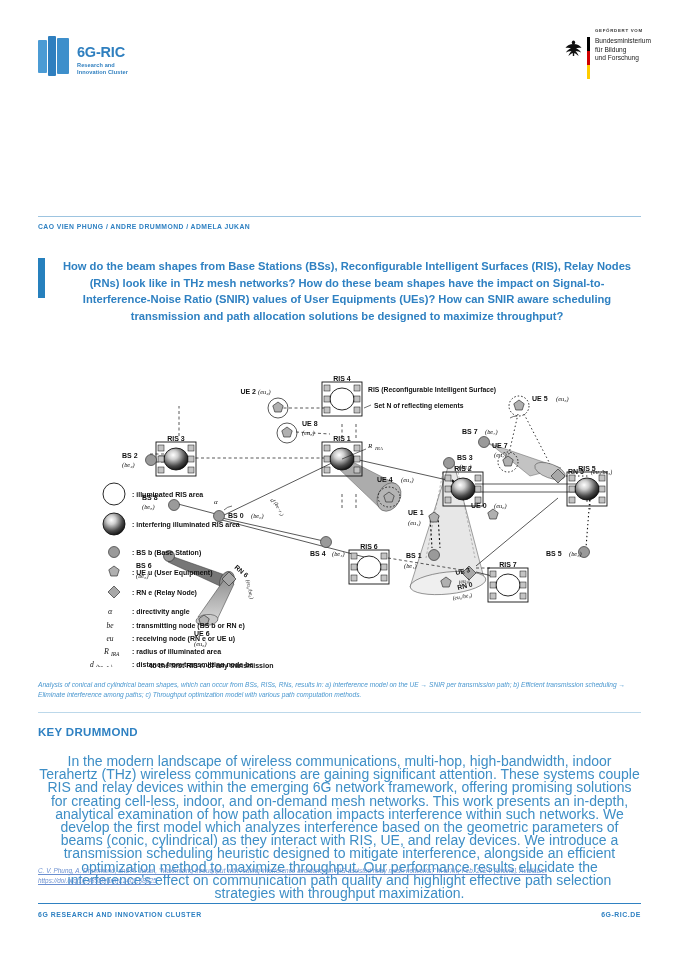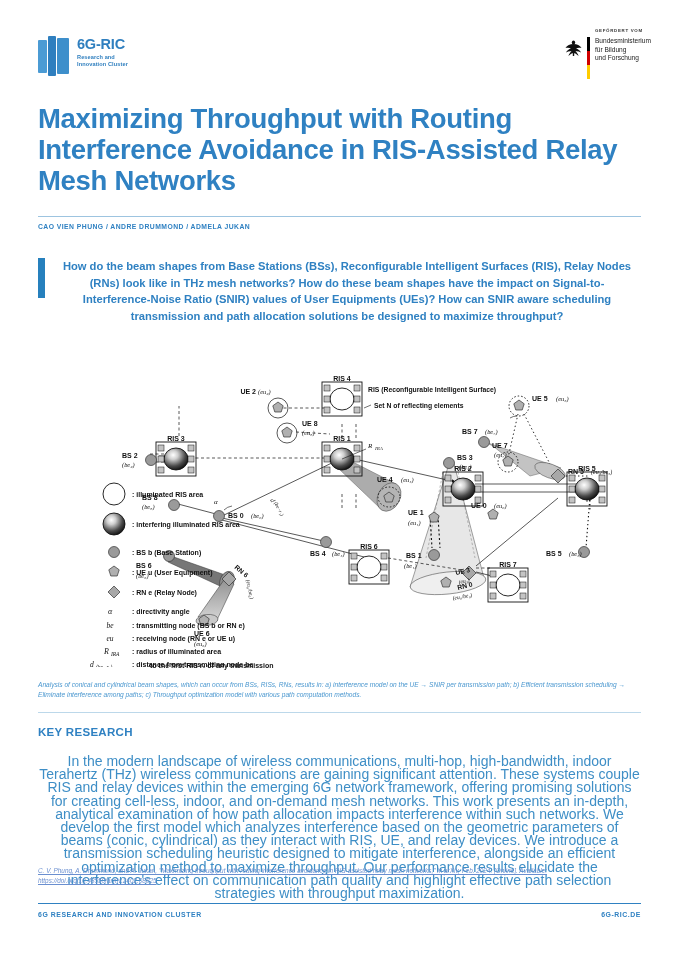--- a/index.html
+++ b/index.html
@@ -6,21 +6,21 @@
   body{
     width:679px;height:962px;background:#ffffff;
     font-family:"Liberation Sans", sans-serif;
     -webkit-font-smoothing:antialiased;
     position:relative;overflow:hidden;
   }
   .page{position:relative;width:679px;height:962px;}
 
   
   .header{position:absolute;left:0;top:0;width:679px;height:100px;}
-  .logo6g{position:absolute;left:38px;top:36px;display:flex;align-items:flex-start;}
+  .logo6g{position:absolute;left:38px;top:36px;display:flex;align-items:flex-end;}
   .logo-mark{width:32px;height:40px;position:relative;margin-right:7px;}
   .logo-mark i{position:absolute;display:block;background:#2f7fbf;border-radius:1px;}
   .lm1{left:0;top:4px;width:9px;height:33px;background:#4b9bd4 !important;}
   .lm2{left:10px;top:0px;width:8px;height:40px;background:#2f7fbf !important;}
   .lm3{left:19px;top:2px;width:12px;height:36px;background:#3e8fcb !important;
        border-top-right-radius:7px;border-bottom-right-radius:7px;}
   .logo-text{padding-top:1px;}
   .logo-title{font-size:14.5px;font-weight:bold;color:#2f7fbf;letter-spacing:-0.2px;line-height:15px;}
   .logo-sub{font-size:5.6px;font-weight:bold;color:#2f7fbf;line-height:7px;margin-top:2px;letter-spacing:0.1px;}
 
@@ -110,21 +110,20 @@
         </div>
         <div class="bmbf-text">
           <div>Bundesministerium</div>
           <div>für Bildung</div>
           <div>und Forschung</div>
         </div>
       </div>
     </div>
   </div>
 
-  <div class="title">Maximizing Throughput with Routing Interference Avoidance in RIS-Assisted Relay Mesh Networks</div>
   <div class="rule-under-title"></div>
   <div class="authors">CAO VIEN PHUNG / ANDRE DRUMMOND / ADMELA JUKAN</div>
 
   <div class="qblock">
     <div class="qbar"></div>
     <div class="qtext">How do the beam shapes from Base Stations (BSs), Reconfigurable Intelligent Surfaces (RIS), Relay Nodes (RNs) look like in THz mesh networks? How do these beam shapes have the impact on Signal-to-Interference-Noise Ratio (SNIR) values of User Equipments (UEs)? How can SNIR aware scheduling transmission and path allocation solutions be designed to maximize throughput?</div>
   </div>
 
   <div class="figure">
     <svg class="figsvg" width="603" height="295" viewBox="0 0 603 295">
@@ -426,21 +425,21 @@
         <text x="58" y="297" font-size="5.4" font-style="italic" font-family="Liberation Serif, serif" fill="#111">(be−r₁)</text>
         <text x="94" y="295" font-size="7" font-weight="bold" font-family="Liberation Sans, sans-serif" fill="#111">: distance from transmitting node be</text>
       </g>
     </svg>
     <div style="position:absolute;left:112px;top:290px;font-size:7px;font-weight:bold;color:#111;">to the first RIS r₁ of any transmission</div>
   </div>
 
   <div class="figcaption">Analysis of conical and cylindrical beam shapes, which can occur from BSs, RISs, RNs, results in: a) interference model on the UE → SNIR per transmission path; b) Efficient transmission scheduling → Eliminate interference among paths; c) Throughput optimization model with various path computation methods.</div>
   <div class="rule-above-kf"></div>
 
-  <div class="kf-head">KEY RESEARCH</div>
+  <div class="kf-head">KEY DRUMMOND</div>
   <div class="kf-body">In the modern landscape of wireless communications, multi-hop, high-bandwidth, indoor Terahertz (THz) wireless communications are gaining significant attention. These systems couple RIS and relay devices within the emerging 6G network framework, offering promising solutions for creating cell-less, indoor, and on-demand mesh networks. This work presents an in-depth, analytical examination of how path allocation impacts interference within such networks. We develop the first model which analyzes interference based on the geometric parameters of beams (conic, cylindrical) as they interact with  RIS, UE, and relay devices. We introduce a transmission scheduling heuristic designed to mitigate interference, alongside an efficient optimization method to maximize throughput. Our performance results elucidate the interference's effect on communication path quality and highlight effective path selection strategies with throughput maximization.</div>
 
   <div class="citation">C. V. Phung, A. Drummond, and A. Jukan, "Maximizing throughput with routing interference avoidance in RIS-assisted relay mesh networks," in arXiv, Feb. 2024. [Online]. Available: https://doi.org/10.48550/arXiv.2402.08825</div>
 
   <div class="footer-rule"></div>
   <div class="footer-left">6G RESEARCH AND INNOVATION CLUSTER</div>
   <div class="footer-right">6G-RIC.DE</div>
 
 </div>
 

